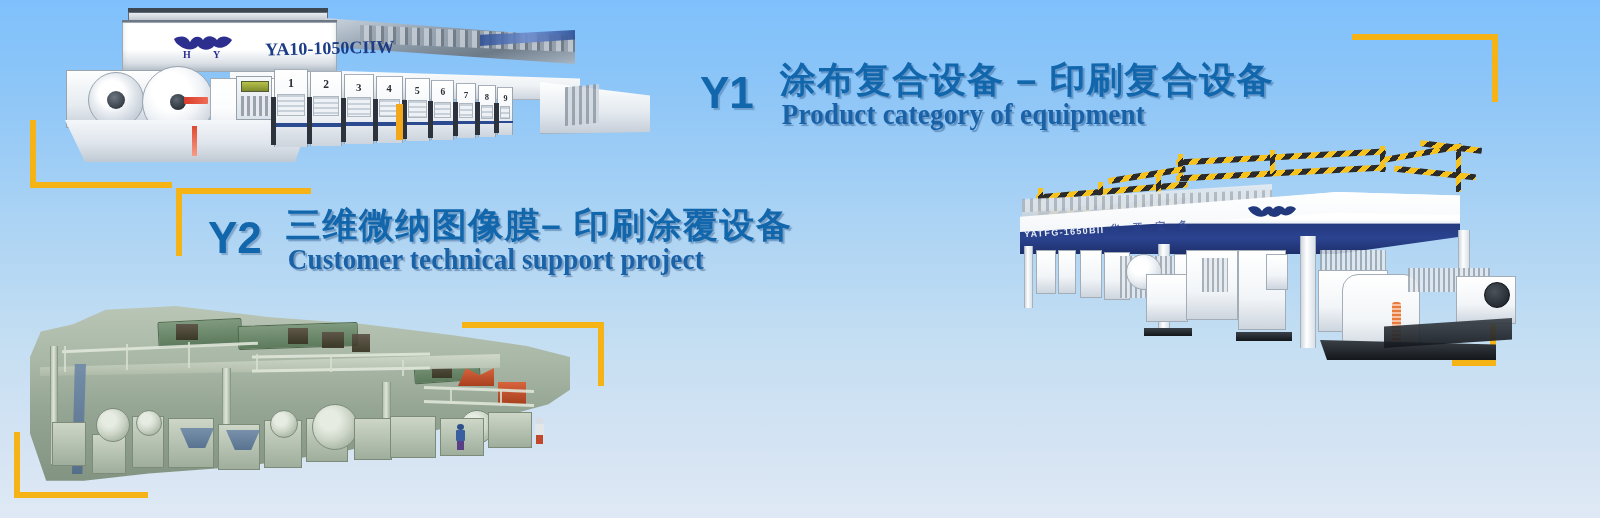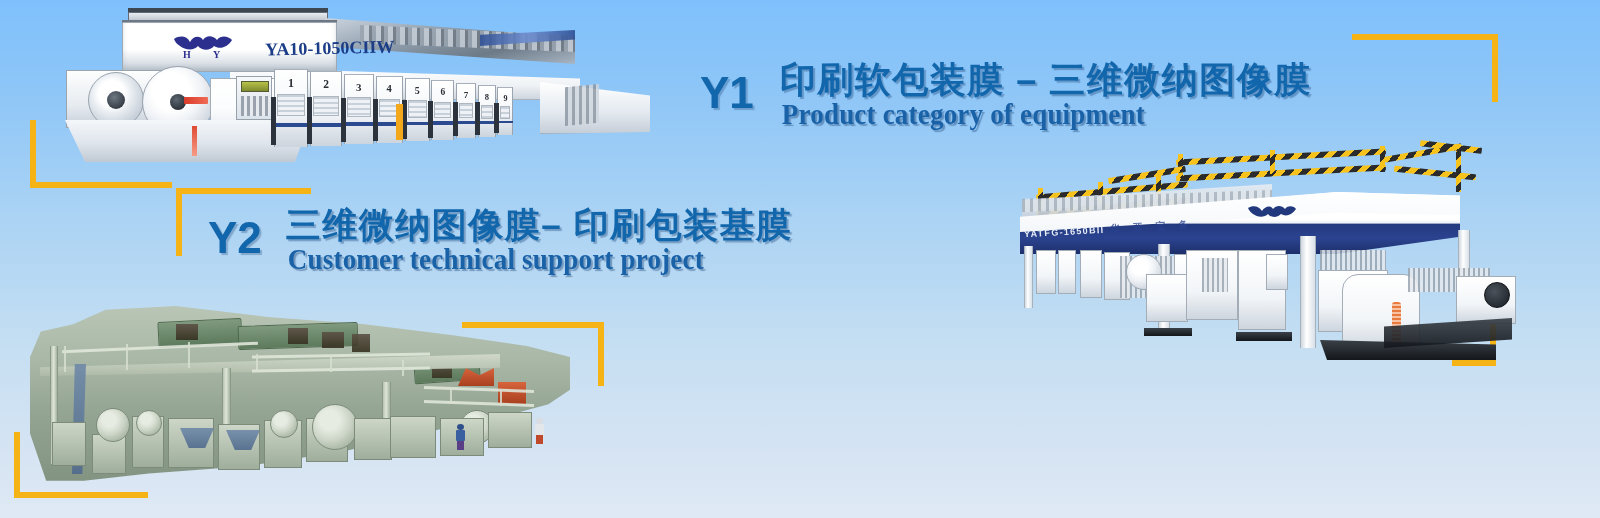--- a/index.html
+++ b/index.html
@@ -484,27 +484,27 @@
     <div class="m3-person w2" style="left:505px; top:112px;">
       <div class="head"></div>
       <div class="torso"></div>
       <div class="legs"></div>
     </div>
   </div>
 
   <div class="txtblock" id="block1">
     <div class="ycode">Y1</div>
     <div class="lines">
-      <div class="cn">印刷软包装膜 – 三维微纳图像膜</div>
+      <div class="cn">涂布复合设备 – 印刷复合设备</div>
       <div class="en">Product category of equipment</div>
     </div>
   </div>
 
   <div class="txtblock" id="block2">
     <div class="ycode">Y2</div>
     <div class="lines">
-      <div class="cn">三维微纳图像膜– 印刷包装基膜</div>
+      <div class="cn">三维微纳图像膜– 印刷涂覆设备</div>
       <div class="en">Customer technical support project</div>
     </div>
   </div>
 
 
 </div>
 
 </body></html>

